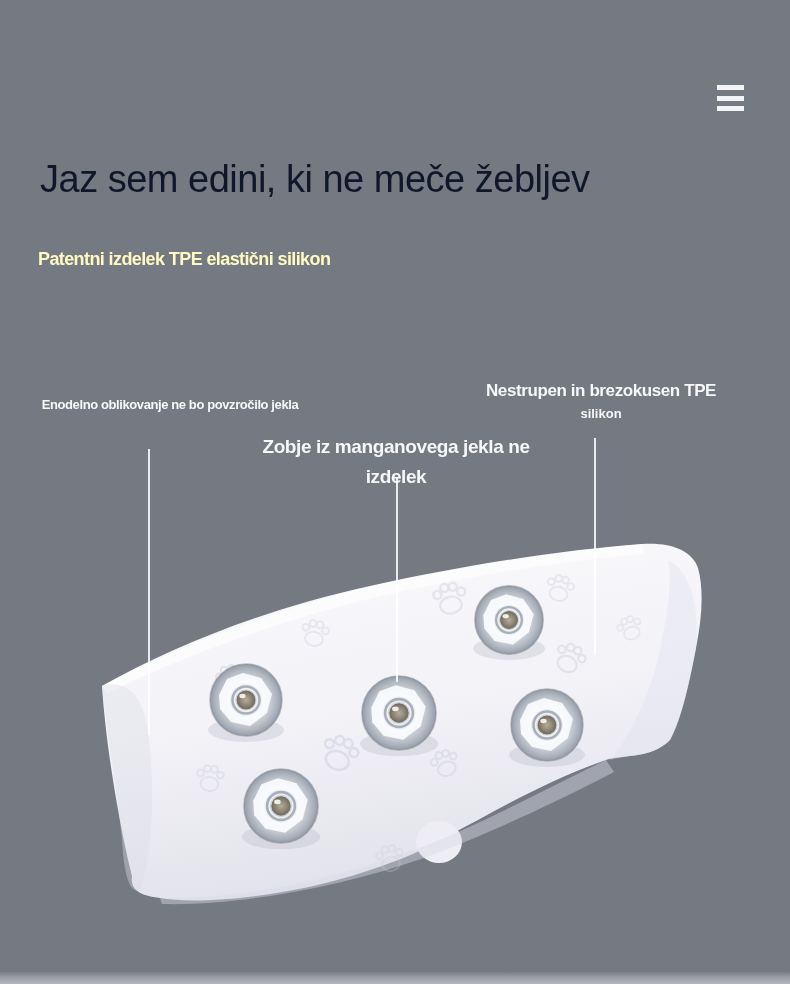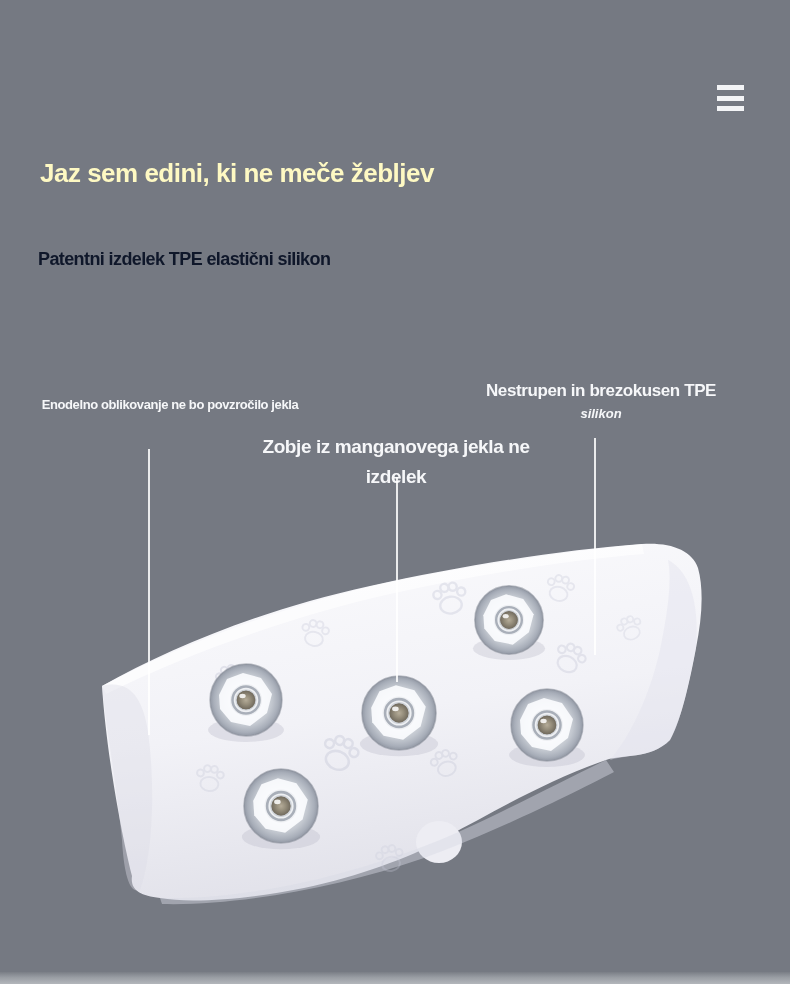--- a/index.html
+++ b/index.html
@@ -26,46 +26,46 @@
     display: block;
     width: 100%; height: 5px;
     background: #f3f4f6;
   }
 
   
   .title {
     position: absolute;
     left: 40px; top: 158px;
     width: 700px;
-    color: #fef9c3;
-    font-size: 26px;
-    font-weight: 700;
+    color: #0f172a;
+    font-size: 38px;
+    font-weight: 400;
     letter-spacing: -0.5px;
     white-space: nowrap;
   }
   .subtitle {
     position: absolute;
     left: 38px; top: 249px;
-    color: #0f172a;
+    color: #fef9c3;
     font-size: 18px;
     font-weight: 700;
     letter-spacing: -0.6px;
     white-space: nowrap;
   }
 
   
   .callout { position: absolute; text-align: center; color: #f6f7f9; }
   .callout-left  { left: 25px;  top: 397px; width: 290px; }
   .callout-left  .l1 { font-size: 13px; font-weight: 700; letter-spacing: -0.4px; }
   .callout-left  .l2 { font-size: 17px; font-weight: 700; margin-top: 6px; }
   .callout-center{ left: 233px; top: 428px; width: 326px; }
   .callout-center .l1, .callout-center .l2 { font-size: 19px; font-weight: 700; letter-spacing: -0.4px; line-height: 22px; margin-top: 8px; }
   .callout-right { left: 450px; top: 381px; width: 302px; text-align: center; }
   .callout-right .l1 { font-size: 17px; font-weight: 700; letter-spacing: -0.4px; }
-  .callout-right .l2 { font-size: 13px; font-weight: 700; margin-top: 5px; font-style: italic; }
+  .callout-right .l2 { font-size: 13px; font-weight: 700; margin-top: 5px; }
 
   
   .leader {
     position: absolute;
     width: 2px;
     background: rgba(255,255,255,0.85);
     z-index: 5;
   }
   .leader-left   { left: 148px; top: 449px; height: 286px; }
   .leader-center { left: 396px; top: 477px; height: 205px; }

